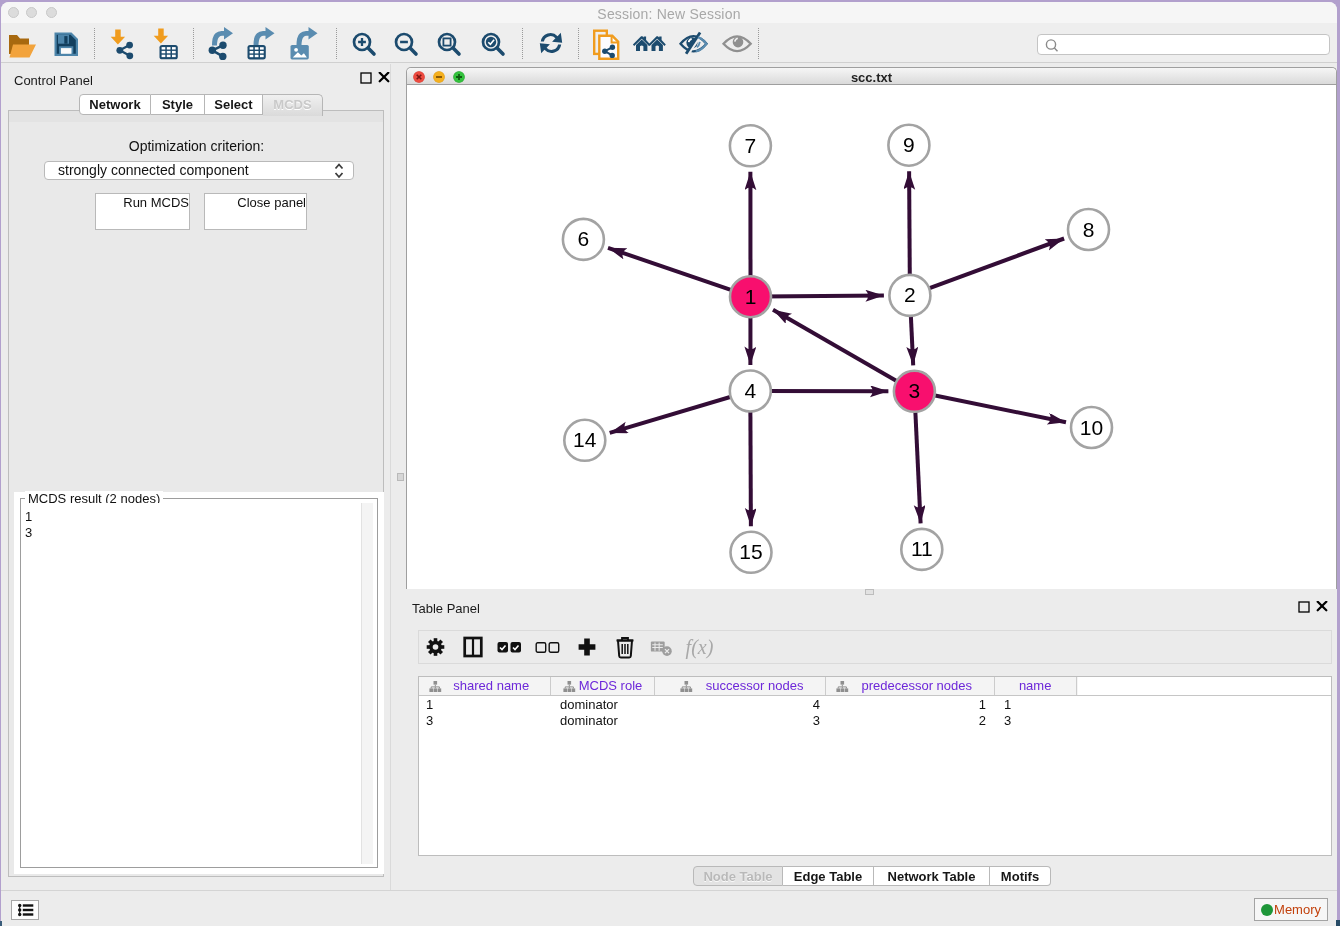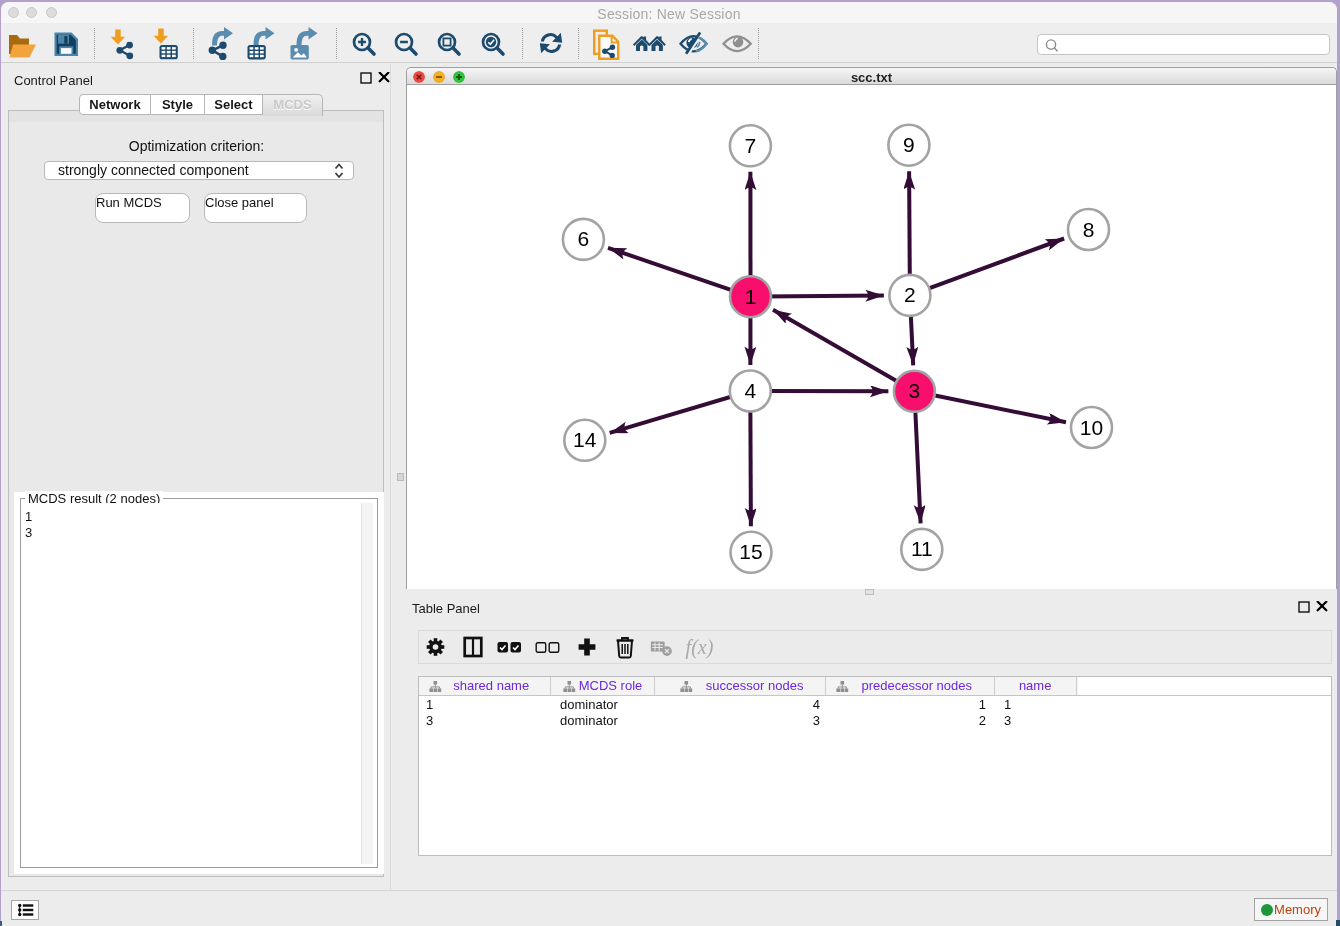--- a/index.html
+++ b/index.html
@@ -32,23 +32,23 @@
 .tab { height:21px; line-height:20px; font-size:13px; font-weight:bold; color:#161616; text-align:center;
   background:#fff; border:1px solid #b6b6b6; border-left:none; padding:0; }
 .tab.first { border-left:1px solid #b6b6b6; border-radius:4px 0 0 4px; }
 .tab.sel { background:linear-gradient(#f0f0f0,#dadada); color:#c9c9c9; border-bottom:none; height:22px;
   border-radius:0 5px 0 0; text-shadow:0 1px 0 #fff; position:relative; z-index:3; }
 #optlabel { position:absolute; left:0; top:74px; width:391px; text-align:center;
   font-size:14px; color:#111; }
 #dropdown { position:absolute; left:43px; top:97px; width:310px; height:19px;
   background:#fff; border:1px solid #b9b9b9; border-radius:4px;
   font-size:14px; line-height:17px; padding-left:13px; color:#111; }
-.btn { position:absolute; top:129px; height:30px; background:#fff;
-  border:1px solid #b9b9b9; border-radius:8px; font-size:13px; line-height:17px;
-  text-align:left; color:#111; }
+.btn { position:absolute; top:129px; height:37px; background:#fff;
+  border:1px solid #b9b9b9; border-radius:0; font-size:13px; line-height:17px;
+  text-align:right; color:#111; }
 #mcdsbox { position:absolute; left:13px; top:428px; width:370px; height:382px; background:#fff; }
 #mcdsgroup { position:absolute; left:6px; top:6px; width:358px; height:370px;
   border:1px solid #9d9d9d; }
 #mcdslabel { position:absolute; left:4px; top:-8px; background:#fff; padding:0 3px;
   font-size:13px; color:#111; }
 #mcdstext { position:absolute; left:3px; top:4px; width:351px; height:361px;
   background:#fff; font-size:13px; line-height:16px; padding:6px 0 0 1px; color:#111; }
 #mcdsscroll { position:absolute; right:4px; top:4px; width:12px; height:361px;
   background:#f4f4f4; border-left:1px solid #e2e2e2; }
 
@@ -473,20 +473,26 @@
       <div class="td" style="left:141px;top:20px">dominator</div>
       <div class="td" style="left:253px;top:20px;width:148px;text-align:right">4</div>
       <div class="td" style="left:409px;top:20px;width:158px;text-align:right">1</div>
       <div class="td" style="left:585px;top:20px">1</div>
       <div class="td" style="left:7px;top:36px">3</div>
       <div class="td" style="left:141px;top:36px">dominator</div>
       <div class="td" style="left:253px;top:36px;width:148px;text-align:right">3</div>
       <div class="td" style="left:409px;top:36px;width:158px;text-align:right">2</div>
       <div class="td" style="left:585px;top:36px">3</div>
     </div>
+    <div class="tabrow2">
+      <div class="tab2 first sel" style="width:90px">Node Table</div>
+      <div class="tab2" style="width:91px">Edge Table</div>
+      <div class="tab2" style="width:116px">Network Table</div>
+      <div class="tab2 last" style="width:61px">Motifs</div>
+    </div>
   </div>
 
   <div id="statusbar">
     <div id="listbtn">
       <svg width="17" height="14" style="position:absolute;left:5px;top:2px">
         <line x1="2.7" y1="1" x2="2.7" y2="13" stroke="#111" stroke-width="1"></line>
         <circle cx="2.7" cy="2.5" r="1.7" fill="#111"></circle>
         <circle cx="2.7" cy="7" r="1.7" fill="#111"></circle>
         <circle cx="2.7" cy="11.5" r="1.7" fill="#111"></circle>
         <rect x="5.8" y="1.3" width="10.5" height="2.4" fill="#111"></rect>

